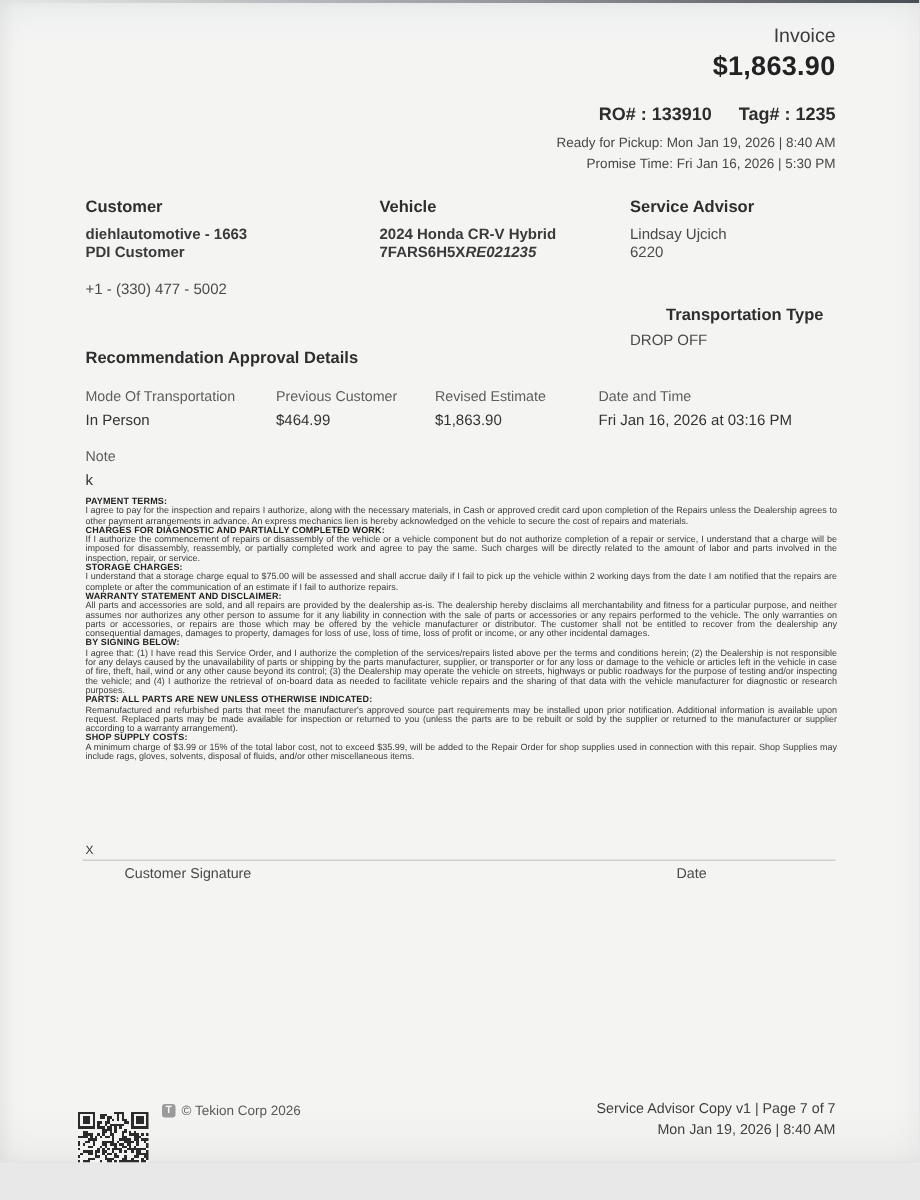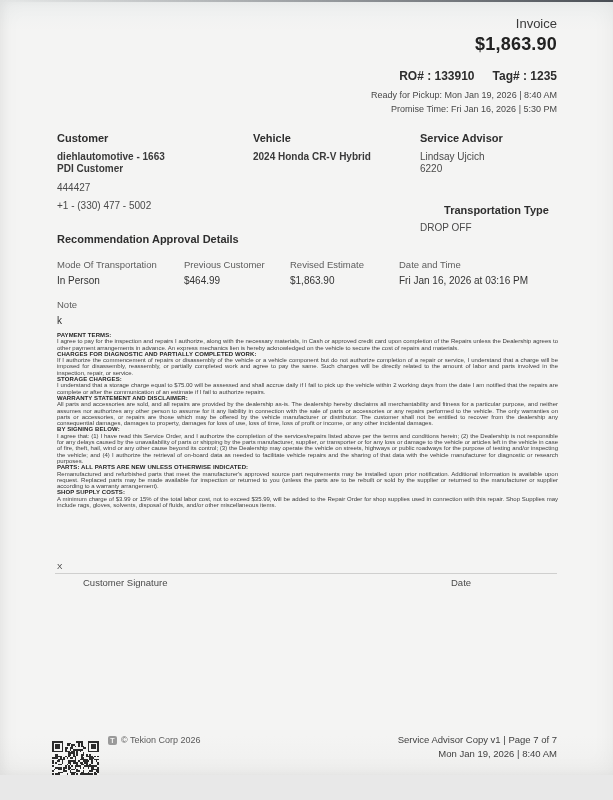--- a/index.html
+++ b/index.html
@@ -76,27 +76,27 @@
       <div>Promise Time: Fri Jan 16, 2026 | 5:30 PM</div>
     </div>
   </div>
 
   <div class="cols">
     <div class="col c1">
       <h3>Customer</h3>
       <div class="strong">diehlautomotive - 1663</div>
       <div class="strong">PDI Customer</div>
       <div class="sp"></div>
-      <div class="plain">444427</div>
       <div class="sp"></div>
       <div class="plain">+1 - (330) 477 - 5002</div>
     </div>
     <div class="col c2">
       <h3>Vehicle</h3>
       <div class="strong">2024 Honda CR-V Hybrid</div>
+      <div class="strong vin"><span>7FARS6H5X</span><i>RE021235</i></div>
     </div>
     <div class="col c3">
       <h3>Service Advisor</h3>
       <div class="plain">Lindsay Ujcich</div>
       <div class="plain">6220</div>
       <h3 class="tt">Transportation Type</h3>
       <div class="plain">DROP OFF</div>
     </div>
   </div>
 

